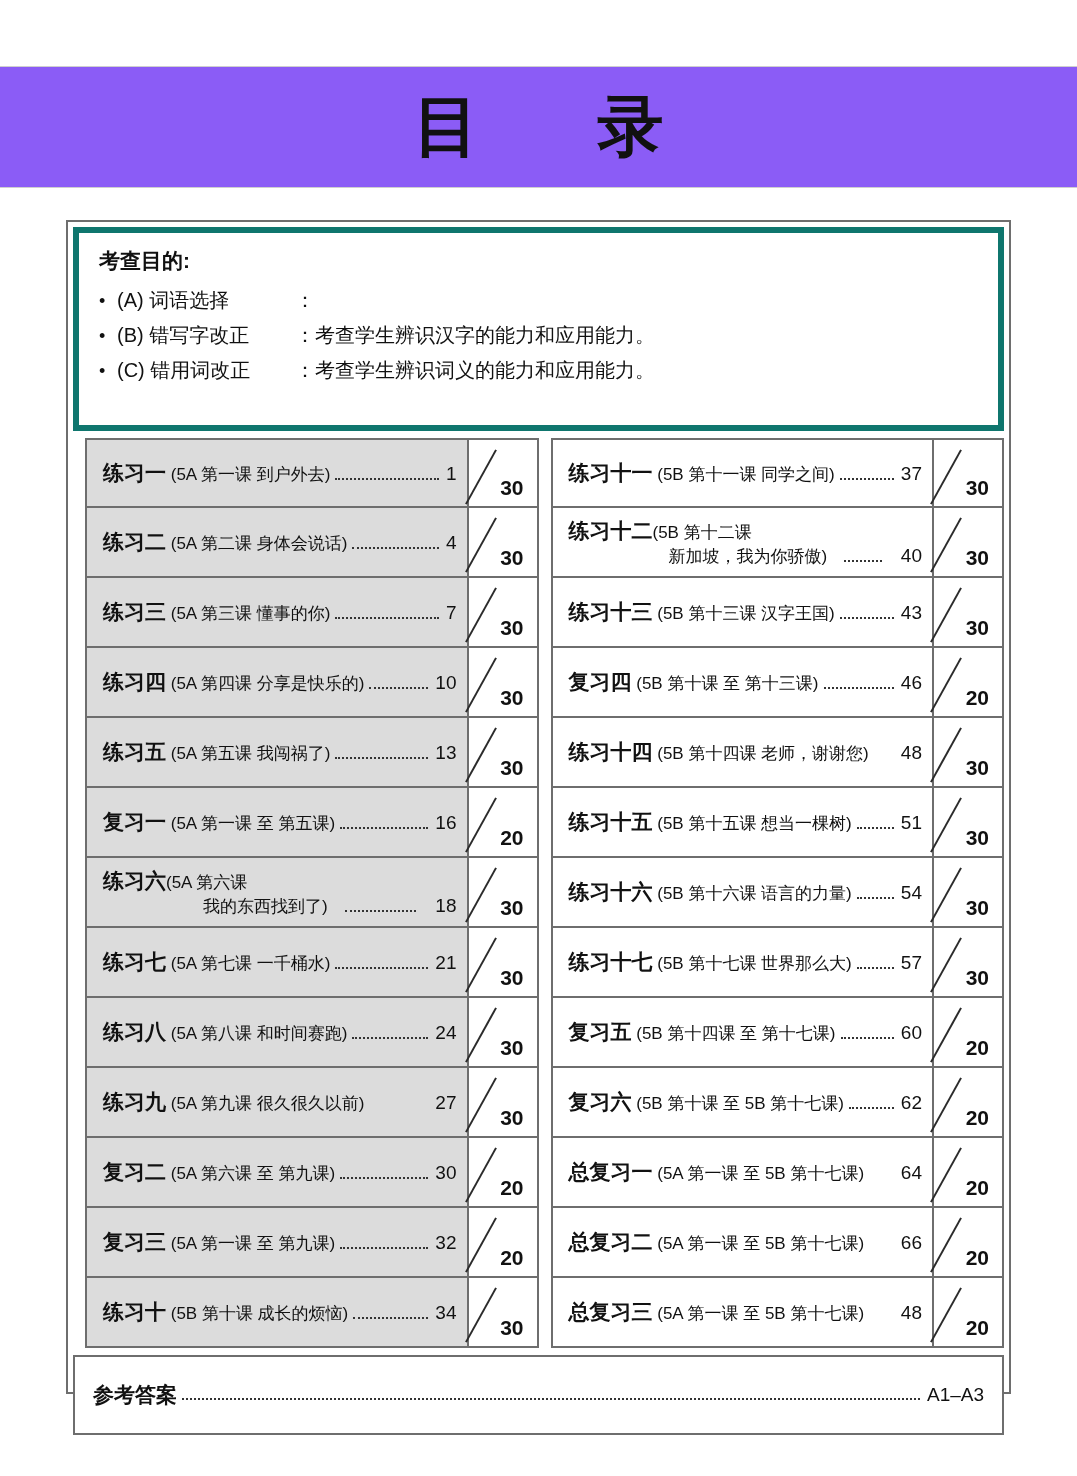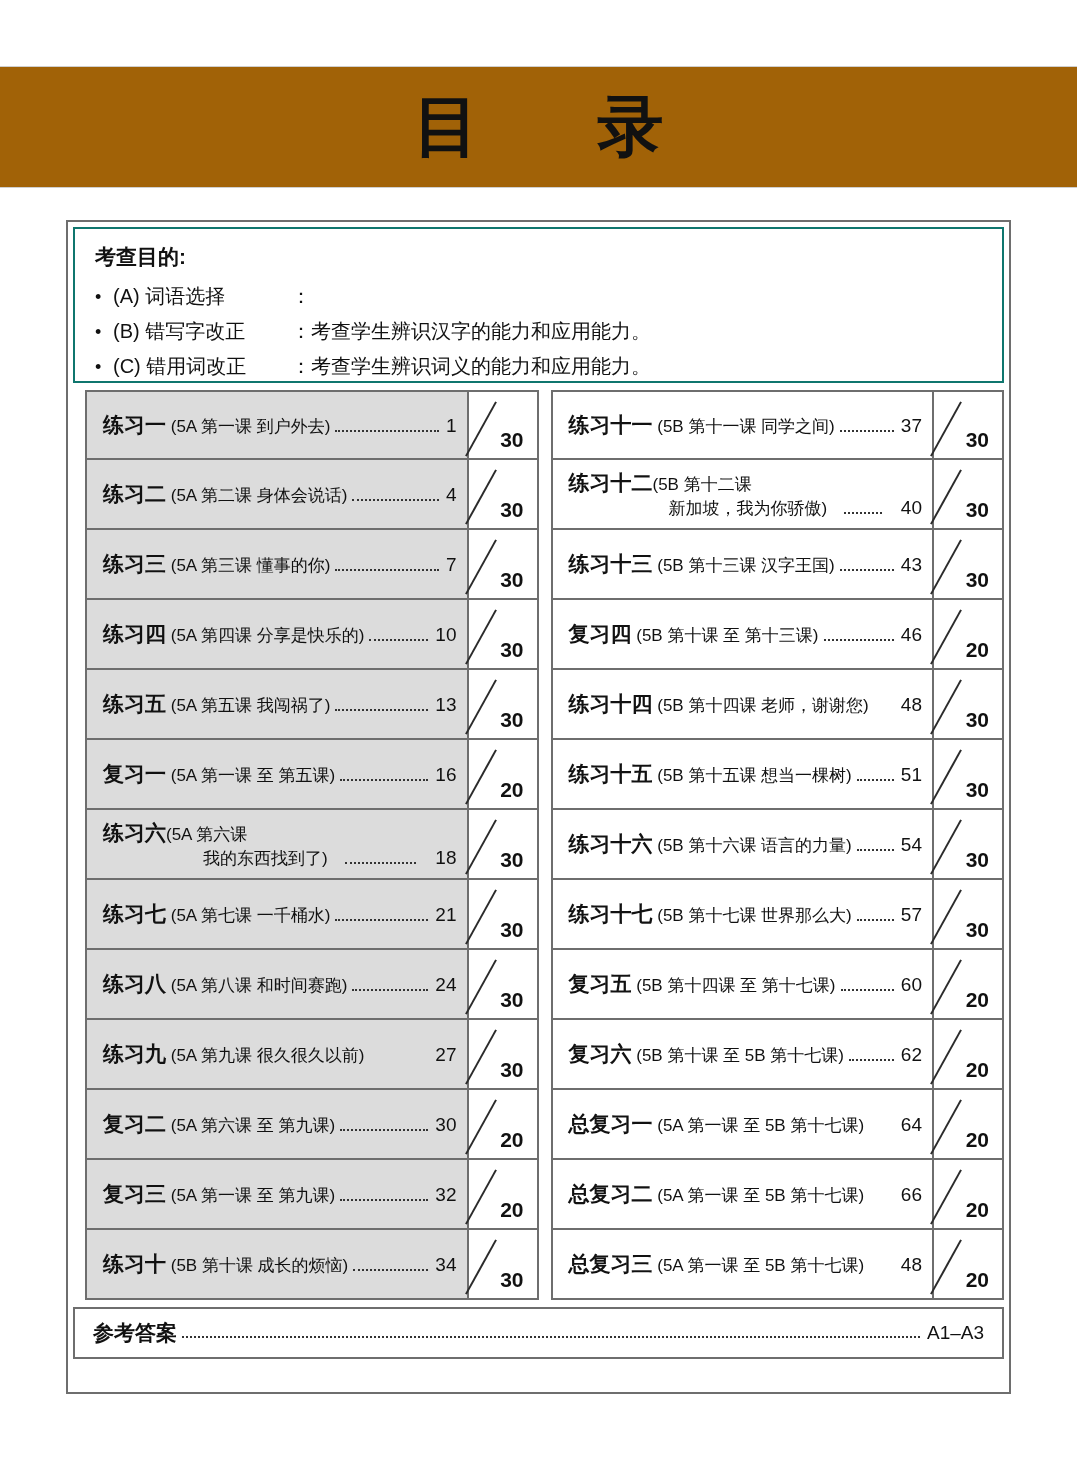--- a/index.html
+++ b/index.html
@@ -21,21 +21,21 @@
     width: 1077px;
     height: 1476px;
   }
   
   .title-band {
     position: absolute;
     left: 0;
     top: 66px;
     width: 1077px;
     height: 120px;
-    background: #a16207;
+    background: #8b5cf6;
     border-top: 1px solid #cfcfcf;
     border-bottom: 1px solid #cfcfcf;
     display: flex;
     align-items: center;
     justify-content: center;
   }
   .title-text {
     font-size: 66px;
     font-weight: bold;
     letter-spacing: 26px;
@@ -54,24 +54,24 @@
     box-sizing: border-box;
     padding: 5px;
   }
   .frame-inner {
     width: 100%;
     height: 100%;
     position: relative;
   }
   
   .purpose {
-    border: 2px solid #0f766e;
+    border: 6px solid #0f766e;
     box-sizing: border-box;
     padding: 14px 28px 12px 20px;
-    height: 156px;
+    height: 204px;
   }
   .purpose-title {
     font-size: 21px;
     font-weight: bold;
     margin-bottom: 8px;
   }
   .purpose-line {
     font-size: 20px;
     line-height: 34px;
     display: flex;
@@ -188,21 +188,21 @@
     display: flex;
     align-items: baseline;
     padding-left: 100px;
     gap: 12px;
   }
   
   .answers {
     margin-top: 7px;
     border: 2px solid #6e6e6e;
     box-sizing: border-box;
-    height: 52px;
+    height: 80px;
     display: flex;
     align-items: center;
     padding: 0 18px;
     background: #ffffff;
   }
   .answers .title-cn { font-size: 21px; }
 </style>
 </head>
 <body>
 

